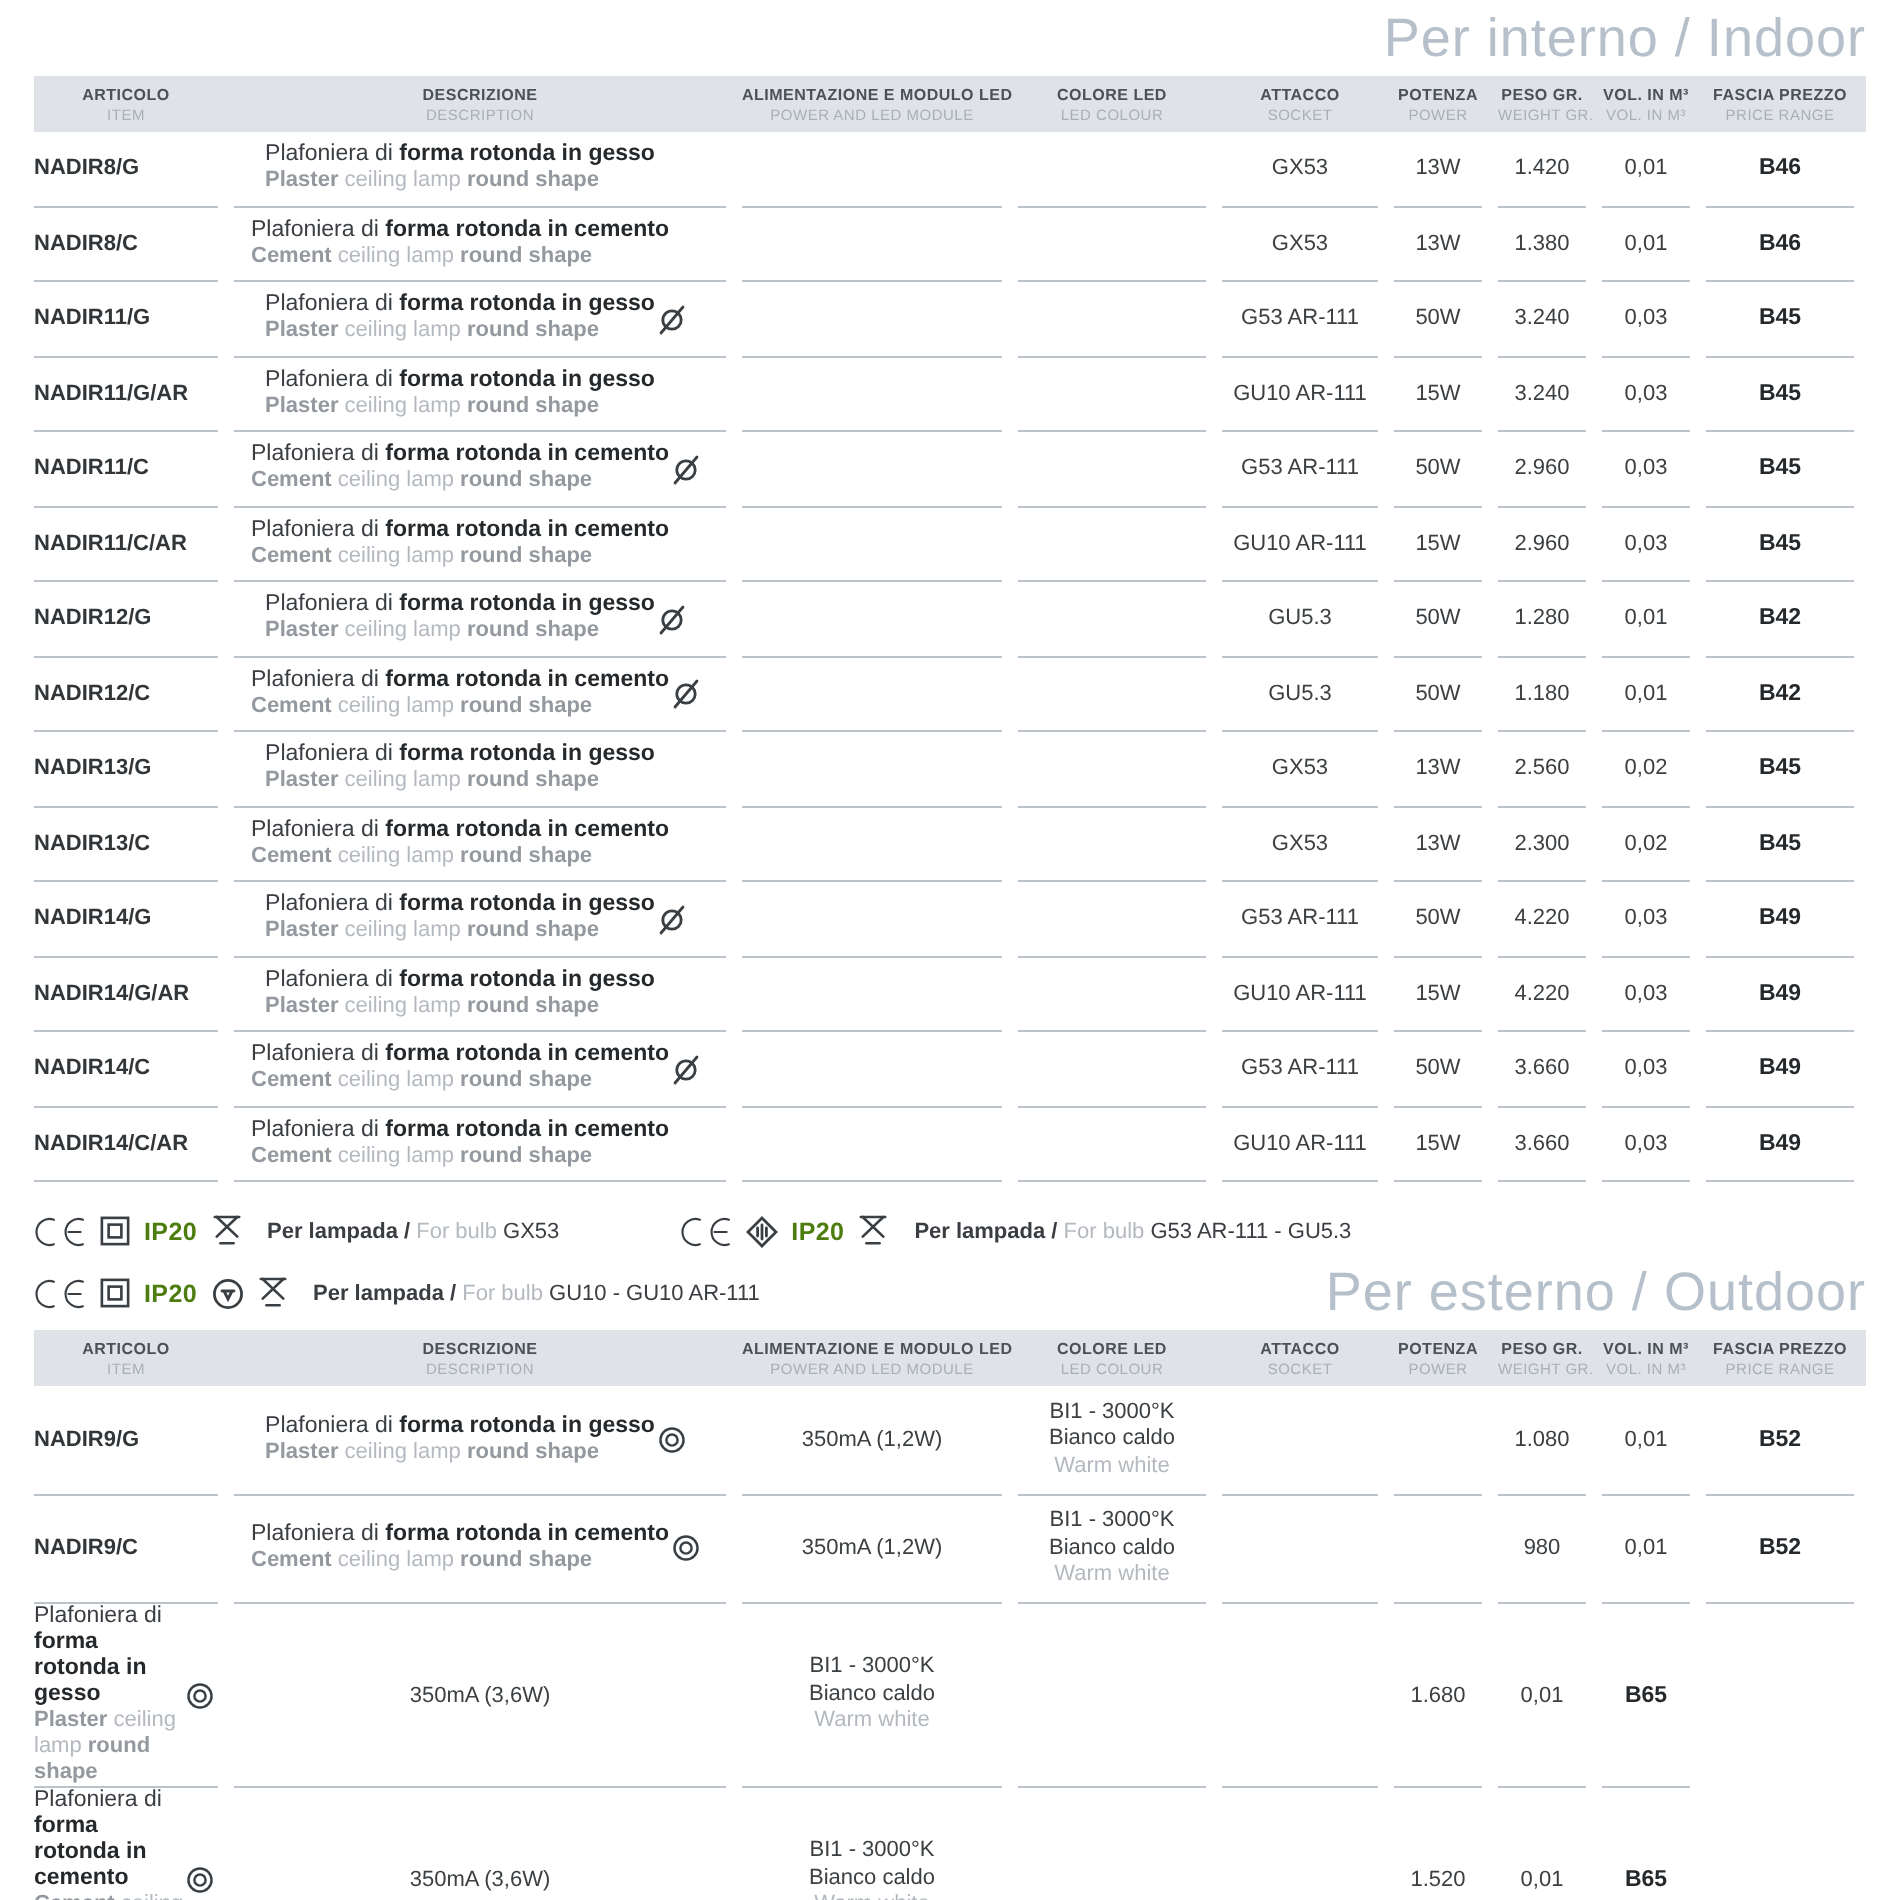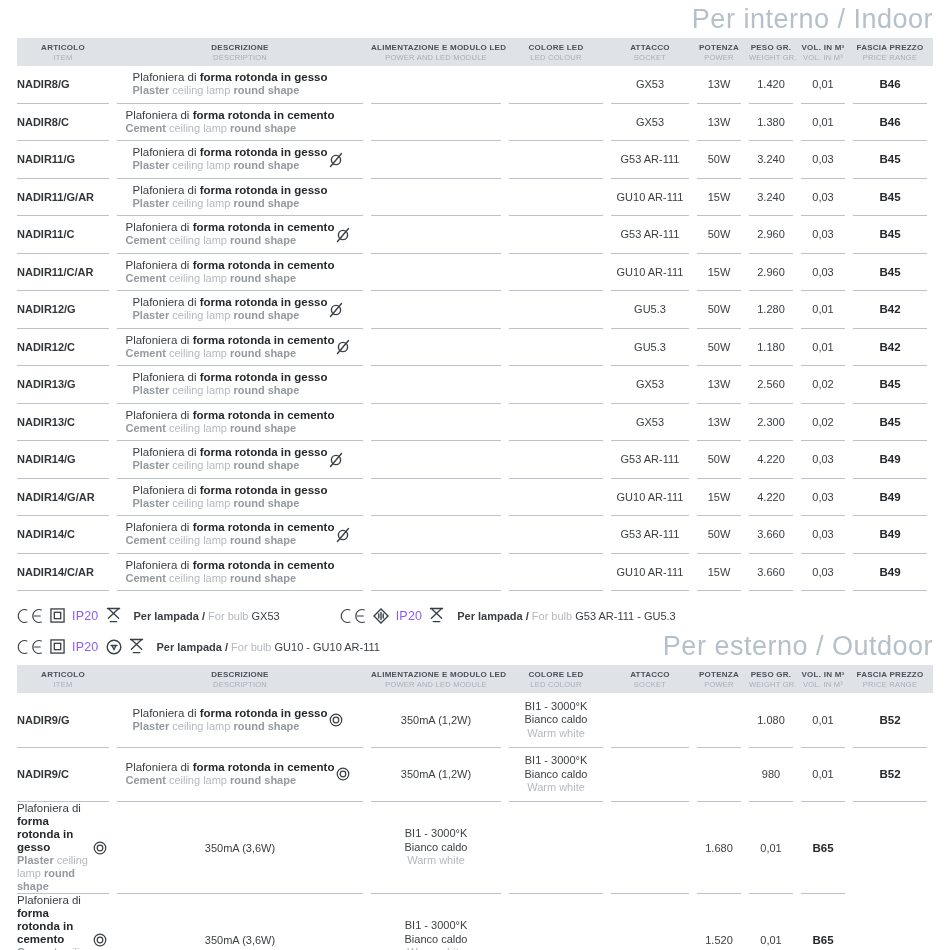--- a/index.html
+++ b/index.html
@@ -40,21 +40,21 @@
   .cell.price { font-weight:bold; color:#26292c; font-size:11.5px; }
   .led-colour { line-height:13.5px; font-size:11px; }
   .led-colour .l3 { color:#b4b9bf; }
   .badge { display:inline-flex; width:18px; justify-content:center; }
 
   
   .cert-zone { margin-top:10px; }
   .cert-line { display:flex; align-items:center; height:29px; }
   .cert-group { display:flex; align-items:center; gap:7px; }
   .cert-group.second { margin-left:60px; }
-  .ip { font-size:12.5px; font-weight:normal; color:#8b5cf6; letter-spacing:0.2px; }
+  .ip { font-size:12.5px; font-weight:bold; color:#4d7c0f; letter-spacing:0.2px; }
   .cert-label { font-size:11px; margin-left:6px; white-space:nowrap; }
   .cert-label .it { font-weight:bold; color:#3a3e42; }
   .cert-label .en { color:#b4b9bf; }
   .cert-label .val { color:#3a3e42; }
   .icon { display:inline-flex; align-items:center; }
   svg { display:block; }
 
   
   .band { display:flex; justify-content:space-between; align-items:flex-end; }
   .band .cert-line { height:31px; }

